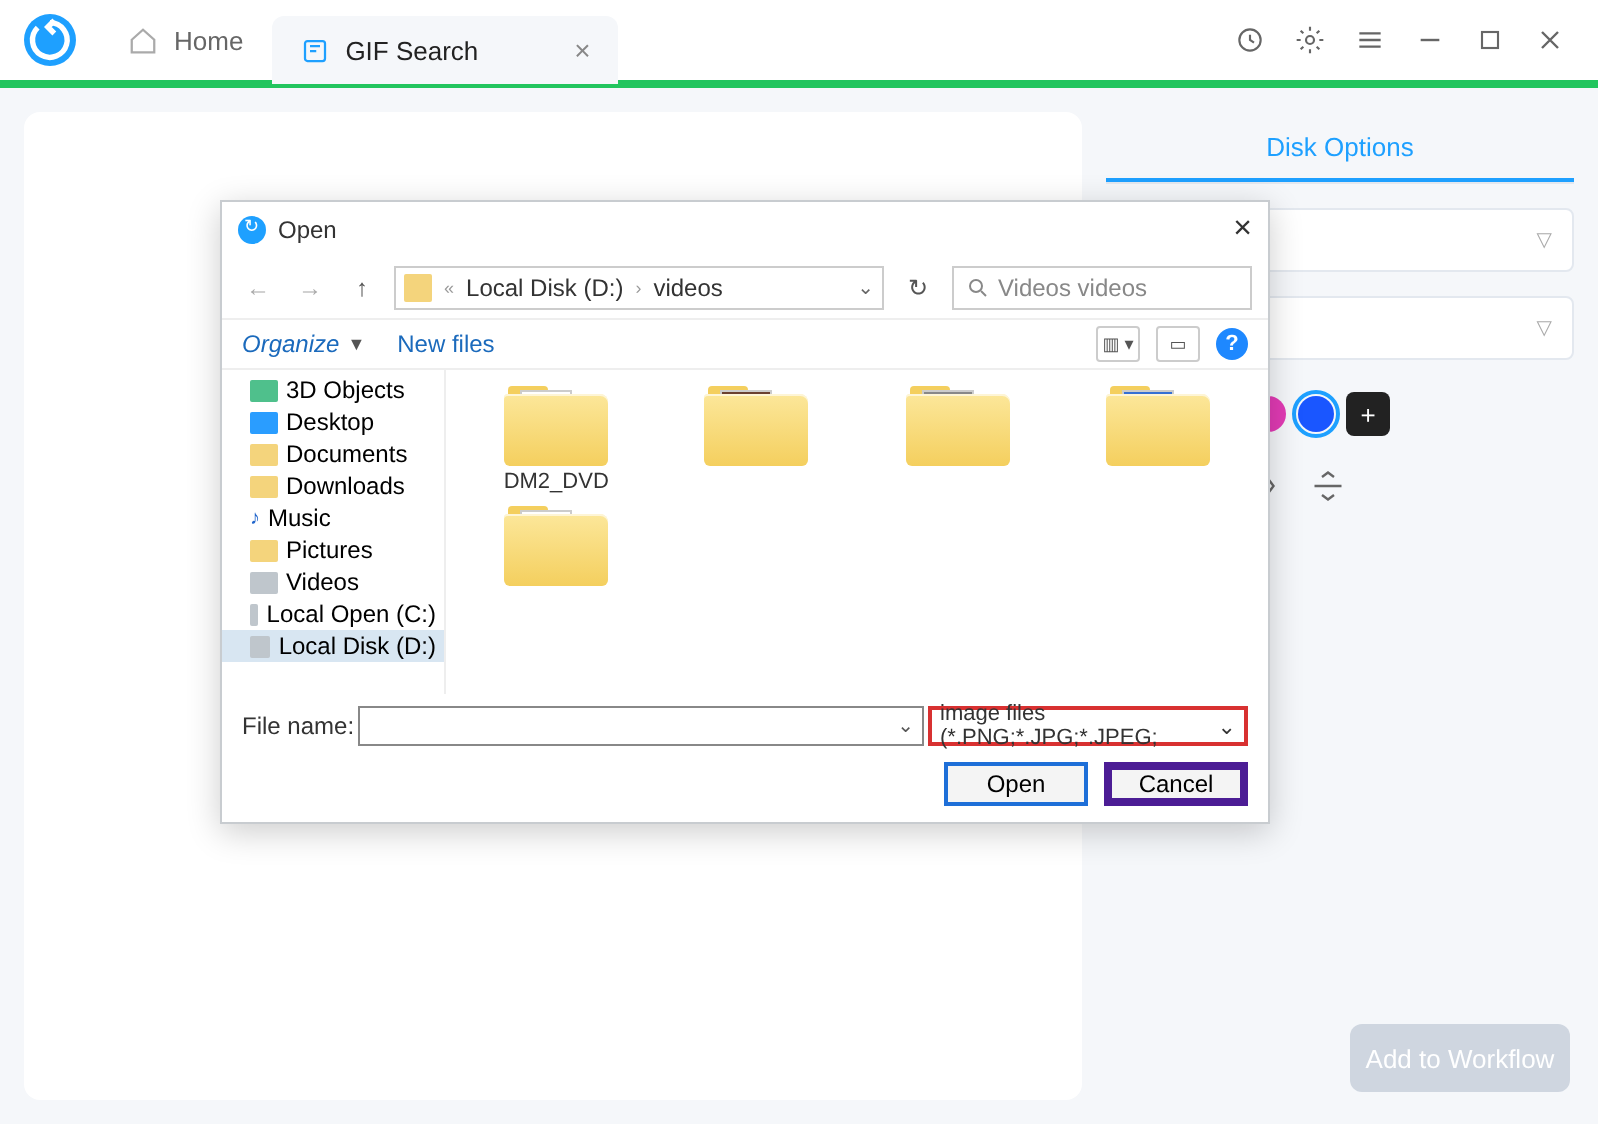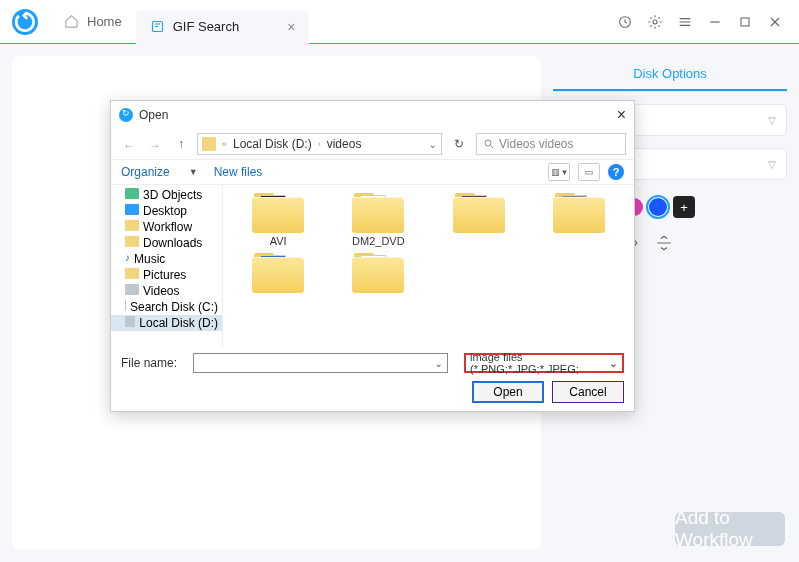--- a/index.html
+++ b/index.html
@@ -1,19 +1,19 @@
 <!DOCTYPE html>
 <html><head>
 <meta charset="utf-8">
 <style>
 * { margin: 0; padding: 0; box-sizing: border-box; font-family: "Segoe UI", Arial, sans-serif; }
 body { width: 799px; height: 562px; background: #f5f7fa; position: relative; overflow: hidden; }
 
 
-.topbar { height: 44px; background: #fff; display: flex; align-items: center; border-bottom: 1px solid #22c55e; text-align: right; }
+.topbar { height: 44px; background: #fff; display: flex; align-items: center; border-bottom: 4px solid #22c55e; text-align: right; }
 .logo { width: 26px; height: 26px; border-radius: 50%; background: #1ea0ff; margin: 0 12px; display: flex; align-items: center; justify-content: center; color: #fff; }
 .tab { height: 32px; padding: 0 14px; display: flex; align-items: center; gap: 8px; font-size: 13px; color: #666; border-radius: 6px 6px 0 0; cursor: pointer; }
 .tab.active { background: #f5f7fa; color: #222; margin-top: 10px; height: 34px; }
 .tab.home .icon { color: #aaa; }
 .tab.active .icon { color: #1ea0ff; }
 .tab .icon { width: 15px; height: 15px; display: flex; align-items: center; justify-content: center; }
 .tab .close { margin-left: 40px; color: #888; font-size: 14px; }
 .spacer { flex: 1; }
 .win-icons { display: flex; gap: 14px; padding-right: 16px; color: #666; }
 .win-icons > div { width: 16px; height: 16px; display: flex; align-items: center; justify-content: center; cursor: pointer; }
@@ -32,50 +32,50 @@
 
 .colors { display: flex; gap: 6px; margin-top: 16px; align-items: center; }
 .swatch { width: 18px; height: 18px; border-radius: 50%; cursor: pointer; }
 .swatch.sel { outline: 2px solid #1ea0ff; outline-offset: 1px; }
 .addc { width: 22px; height: 22px; border-radius: 4px; background: #222; color: #fff; display: flex; align-items: center; justify-content: center; font-size: 13px; cursor: pointer; }
 
 .tools { display: flex; gap: 16px; margin-top: 16px; color: #666; }
 .tools > div { width: 18px; height: 18px; cursor: pointer; display: flex; align-items: center; justify-content: center; }
 
 .bottom-btns { position: absolute; right: 14px; bottom: 16px; display: flex; gap: 10px; }
-.btn-big { width: 110px; height: 34px; border-radius: 6px; background: #cfd6e0; color: #fff; font-size: 19px; display: flex; align-items: center; justify-content: center; cursor: pointer; }
+.btn-big { width: 110px; height: 34px; border-radius: 6px; background: #cfd6e0; color: #fff; font-size: 13px; display: flex; align-items: center; justify-content: center; cursor: pointer; }
 
 
 .dialog { position: absolute; left: 110px; top: 100px; width: 525px; height: 312px; background: #fff; border: 1px solid #c8ccd0; box-shadow: 0 4px 16px rgba(0,0,0,0.2); display: flex; flex-direction: column; font-size: 12px; }
 .dlg-title { height: 28px; display: flex; align-items: center; padding: 0 8px; justify-content: space-between; }
 .dlg-title .left { display: flex; align-items: center; gap: 6px; color: #333; }
 .dlg-title .tico { width: 14px; height: 14px; border-radius: 50%; background: #1ea0ff; position: relative; }
 .dlg-title .tico::after { content: "↻"; position: absolute; color: #fff; font-size: 9px; left: 3px; top: 0; }
 .dlg-title .x { font-size: 16px; color: #333; cursor: pointer; }
 
 .dlg-nav { height: 30px; display: flex; align-items: center; gap: 6px; padding: 0 8px; }
 .navbtn { width: 20px; height: 20px; color: #aaa; display: flex; align-items: center; justify-content: center; }
 .path { flex: 1; height: 22px; border: 1px solid #ccc; display: flex; align-items: center; padding: 0 4px; gap: 4px; }
 .path .fico { width: 14px; height: 14px; background: #f4d47c; border-radius: 1px; }
 .path span { color: #333; }
 .path .chev { color: #999; font-size: 9px; margin: 0 2px; }
 .path .dd { margin-left: auto; color: #666; font-size: 10px; }
 .refresh { width: 22px; height: 22px; display: flex; align-items: center; justify-content: center; color: #555; }
 .search { width: 150px; height: 22px; border: 1px solid #ccc; display: flex; align-items: center; padding: 0 6px; gap: 4px; color: #888; }
 
 .dlg-toolbar { height: 26px; display: flex; align-items: center; padding: 0 10px; border-top: 1px solid #eee; border-bottom: 1px solid #eee; gap: 16px; }
-.dlg-toolbar .org { color: #1b6abc; display: flex; align-items: center; gap: 19px; cursor: pointer; }
+.dlg-toolbar .org { color: #1b6abc; display: flex; align-items: center; gap: 4px; cursor: pointer; font-style: italic; }
 .dlg-toolbar .nf { color: #1b6abc; cursor: pointer; }
 .dlg-toolbar .right { margin-left: auto; display: flex; gap: 8px; align-items: center; }
 .view-ico { width: 22px; height: 18px; border: 1px solid #ccc; border-radius: 2px; display: flex; align-items: center; justify-content: center; font-size: 9px; color: #555; }
 .help { width: 16px; height: 16px; border-radius: 50%; background: #1e88ff; color: #fff; display: flex; align-items: center; justify-content: center; font-size: 11px; font-weight: bold; }
 
 .dlg-body { flex: 1; display: flex; overflow: hidden; }
 .tree { width: 112px; border-right: 1px solid #eee; overflow-y: auto; padding: 2px 0; }
-.tree-item { display: flex; gap: 4px; padding: 1px 4px 1px 14px; cursor: pointer; white-space: nowrap; }
+.tree-item { display: flex; align-items: center; gap: 4px; padding: 1px 4px 1px 14px; cursor: pointer; white-space: nowrap; }
 .tree-item.sel { background: #d8e6f2; }
 .tree-item .ti { width: 14px; height: 11px; border-radius: 1px; }
 .ti.obj3d { background: #4fc08c; }
 .ti.desk { background: #2a9dff; }
 .ti.docs { background: #f4d47c; }
 .ti.down { background: #f4d47c; }
 .ti.pics { background: #f4d47c; }
 .ti.vids { background: #bfc6cc; }
 .ti.disk { background: #bfc6cc; }
 .music-note { color: #2266cc; font-size: 10px; }
@@ -86,27 +86,27 @@
 .folder-ico { width: 52px; height: 42px; position: relative; }
 .folder-base { position: absolute; bottom: 0; width: 52px; height: 36px; background: linear-gradient(#fce79a, #f4cf5e); border-radius: 2px 4px 3px 3px; box-shadow: inset 0 1px 0 rgba(255,255,255,0.6); }
 .folder-tab { position: absolute; top: 2px; left: 2px; width: 20px; height: 8px; background: #f4cf5e; border-radius: 2px 2px 0 0; }
 .folder-insert { position: absolute; left: 8px; top: 4px; width: 26px; height: 34px; background: #fff; border: 1px solid #ccc; }
 .insert-avi { background: #222; }
 .insert-iso { background: radial-gradient(circle, #eee 30%, #bbb 100%); border-radius: 50%; width: 30px; height: 30px; top: 6px; left: 11px; border: none; }
 .cone { position: absolute; left: 14px; top: 6px; width: 0; height: 0; border-left: 12px solid transparent; border-right: 12px solid transparent; border-bottom: 30px solid #ff7a2a; }
 .file-label { font-size: 11px; color: #333; }
 
 .dlg-foot { padding: 6px 10px 8px; }
-.fname-row { display: flex; align-items: center; gap: 16px; margin-bottom: 8px; }
+.fname-row { display: flex; align-items: center; gap: 2px; margin-bottom: 8px; }
 .fname-row label { color: #333; }
 .fname-input { flex: 1; height: 20px; border: 1px solid #888; padding: 0 4px; display: flex; align-items: center; justify-content: flex-end; }
 .fname-input .dd { color: #555; font-size: 10px; }
 .filter { width: 160px; height: 20px; border: 2px solid #d83131; display: flex; align-items: center; padding: 0 4px; justify-content: space-between; color: #333; font-size: 11px; }
 .btn-row { display: flex; justify-content: flex-end; gap: 8px; }
-.dlg-btn { width: 72px; height: 22px; border: 1px solid #4c1d95; background: #f4f4f4; display: flex; align-items: center; justify-content: center; cursor: pointer; }
+.dlg-btn { width: 72px; height: 22px; border: 4px solid #4c1d95; background: #f4f4f4; display: flex; align-items: center; justify-content: center; cursor: pointer; }
 .dlg-btn.primary { border: 2px solid #1e6fd8; }
 
 svg { width: 100%; height: 100%; }
 </style>
 </head>
 <body>
 
 <div class="topbar">
   <div class="logo">
     <svg viewBox="0 0 24 24">
@@ -271,57 +271,49 @@
       <div class="tree-item">
           <div class="ti obj3d"></div>
           <span>3D Objects</span>
         </div>
       <div class="tree-item">
           <div class="ti desk"></div>
           <span>Desktop</span>
         </div>
       <div class="tree-item">
           <div class="ti docs"></div>
-          <span>Workflow</span>
+          <span>Documents</span>
         </div>
       <div class="tree-item">
           <div class="ti down"></div>
           <span>Downloads</span>
         </div>
       <div class="tree-item">
           <span class="music-note">♪</span>
           <span>Music</span>
         </div>
       <div class="tree-item">
           <div class="ti pics"></div>
           <span>Pictures</span>
         </div>
       <div class="tree-item">
           <div class="ti vids"></div>
           <span>Videos</span>
         </div>
       <div class="tree-item">
           <div class="ti disk"></div>
-          <span>Search Disk (C:)</span>
+          <span>Local Open (C:)</span>
         </div>
       <div class="tree-item sel">
           <div class="ti disk"></div>
           <span>Local Disk (D:)</span>
         </div>
     </div>
     <div class="files">
       <div class="file-grid">
-        <div class="file">
-          <div class="folder-ico">
-              <div class="folder-tab"></div>
-              <div class="folder-insert insert-avi"></div>
-              <div class="folder-base"></div>
-            </div>
-          <div class="file-label">AVI</div>
-        </div>
         <div class="file">
           <div class="folder-ico">
               <div class="folder-tab"></div>
               <div class="folder-insert"></div>
               <div class="folder-base"></div>
             </div>
           <div class="file-label">DM2_DVD</div>
         </div>
         <div class="file">
           <div class="folder-ico">

